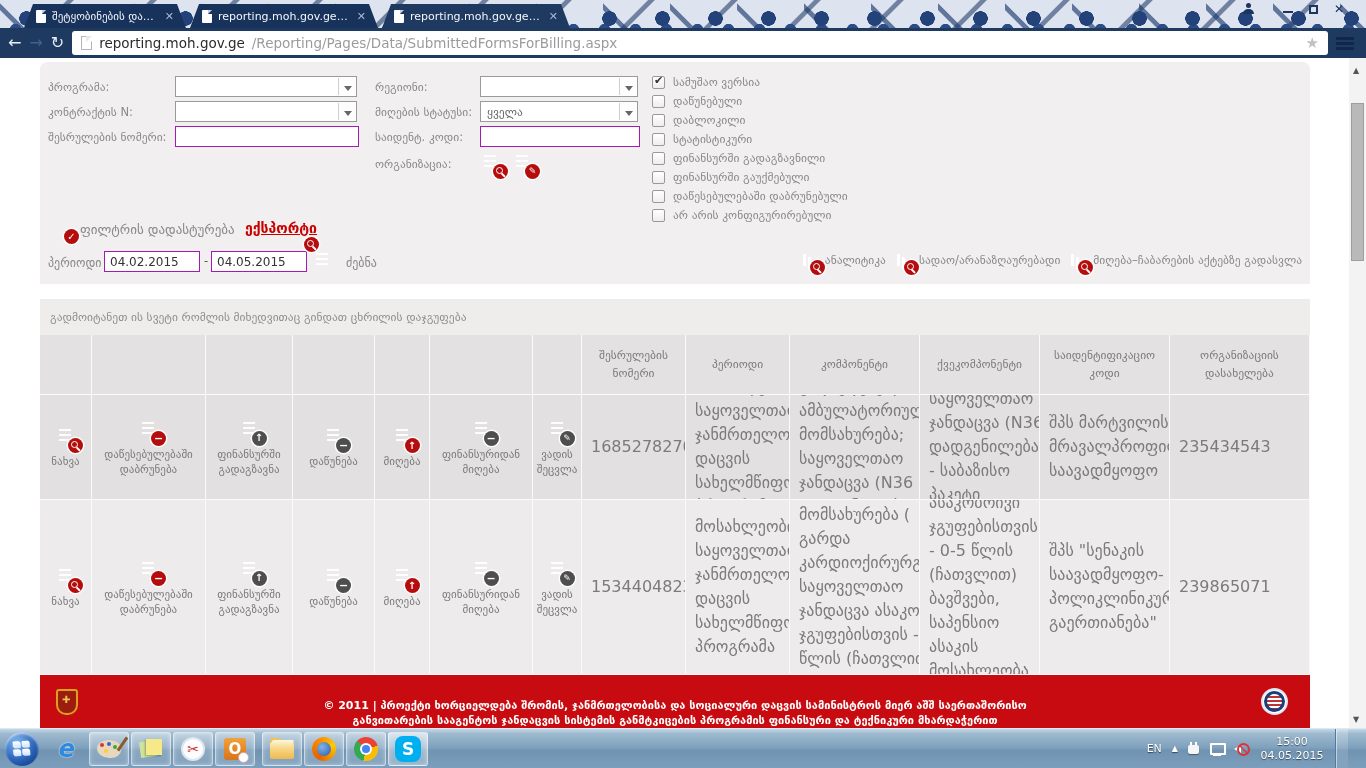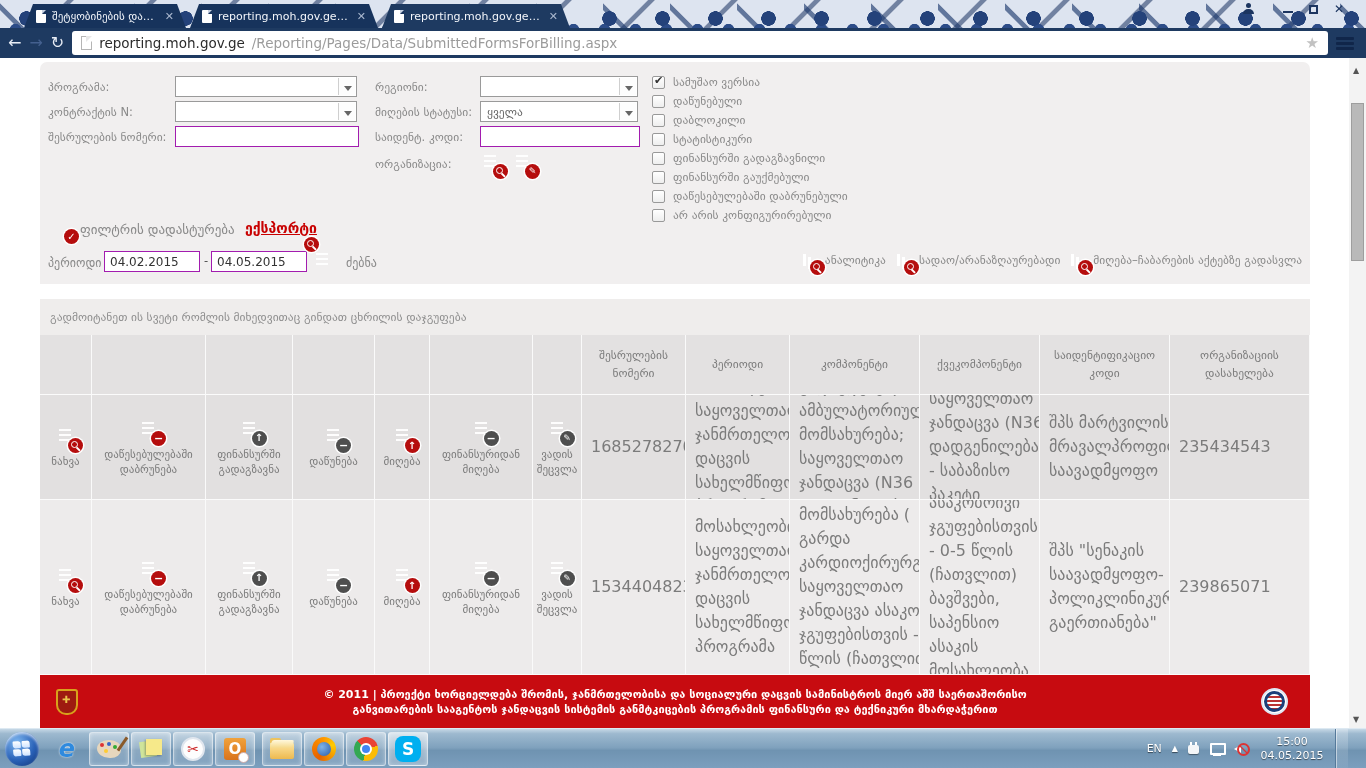--- a/index.html
+++ b/index.html
@@ -105,21 +105,21 @@
   .ghead { height:60px; }
   .ghead .gcell { background:#e3e1e1; display:flex; align-items:center; justify-content:center; text-align:center;
     font-size:11.5px; color:#7c7c7c; line-height:1.5; padding:2px 6px; }
   .r1 .gcell { height:105px; background:#e2e0e0; }
   .r2 .gcell { height:175px; background:#edebeb; }
   .acell { display:flex; flex-direction:column; align-items:center; justify-content:center; gap:6px; padding:4px 2px; }
   .acell .alabel { font-size:11px; color:#7b7b7b; text-align:center; line-height:1.35; }
   .dcell { display:flex; align-items:center; padding:6px 9px; font-size:16px; color:#7b7b7b; line-height:1.5; }
 
   .redfoot { margin-top:auto; height:53px; background:#c70b10; flex:none; position:relative;
-    display:flex; align-items:center; justify-content:center; }
+    display:flex; align-items:flex-end; justify-content:center; }
   .foot-text { text-align:center; color:#fff; font-size:11px; line-height:15px; font-weight:bold; }
   .emblem { position:absolute; left:16px; top:14px; width:22px; height:26px; background:#9e1b10;
     border:2px solid #d8a21c; border-radius:3px 3px 10px 10px; }
   .emblem::after { content:'✚'; position:absolute; left:4px; top:3px; color:#e9c34a; font-size:10px; }
   .roundlogo { position:absolute; right:22px; top:13px; width:27px; height:27px; border-radius:50%; background:#fff;
     border:2px solid #dfe6f2; display:flex; align-items:center; justify-content:center; }
   .roundlogo::after { content:''; width:15px; height:15px; border-radius:50%; border:3px solid #1b3f7a; background:repeating-linear-gradient(#fff 0 2px, #b33 2px 4px); }
 
   .pg-scroll { position:absolute; right:0; top:0; bottom:0; width:17px; background:#f3f3f3; }
   .pg-scroll .up { position:absolute; top:8px; left:4px; font-size:8px; color:#555; }

